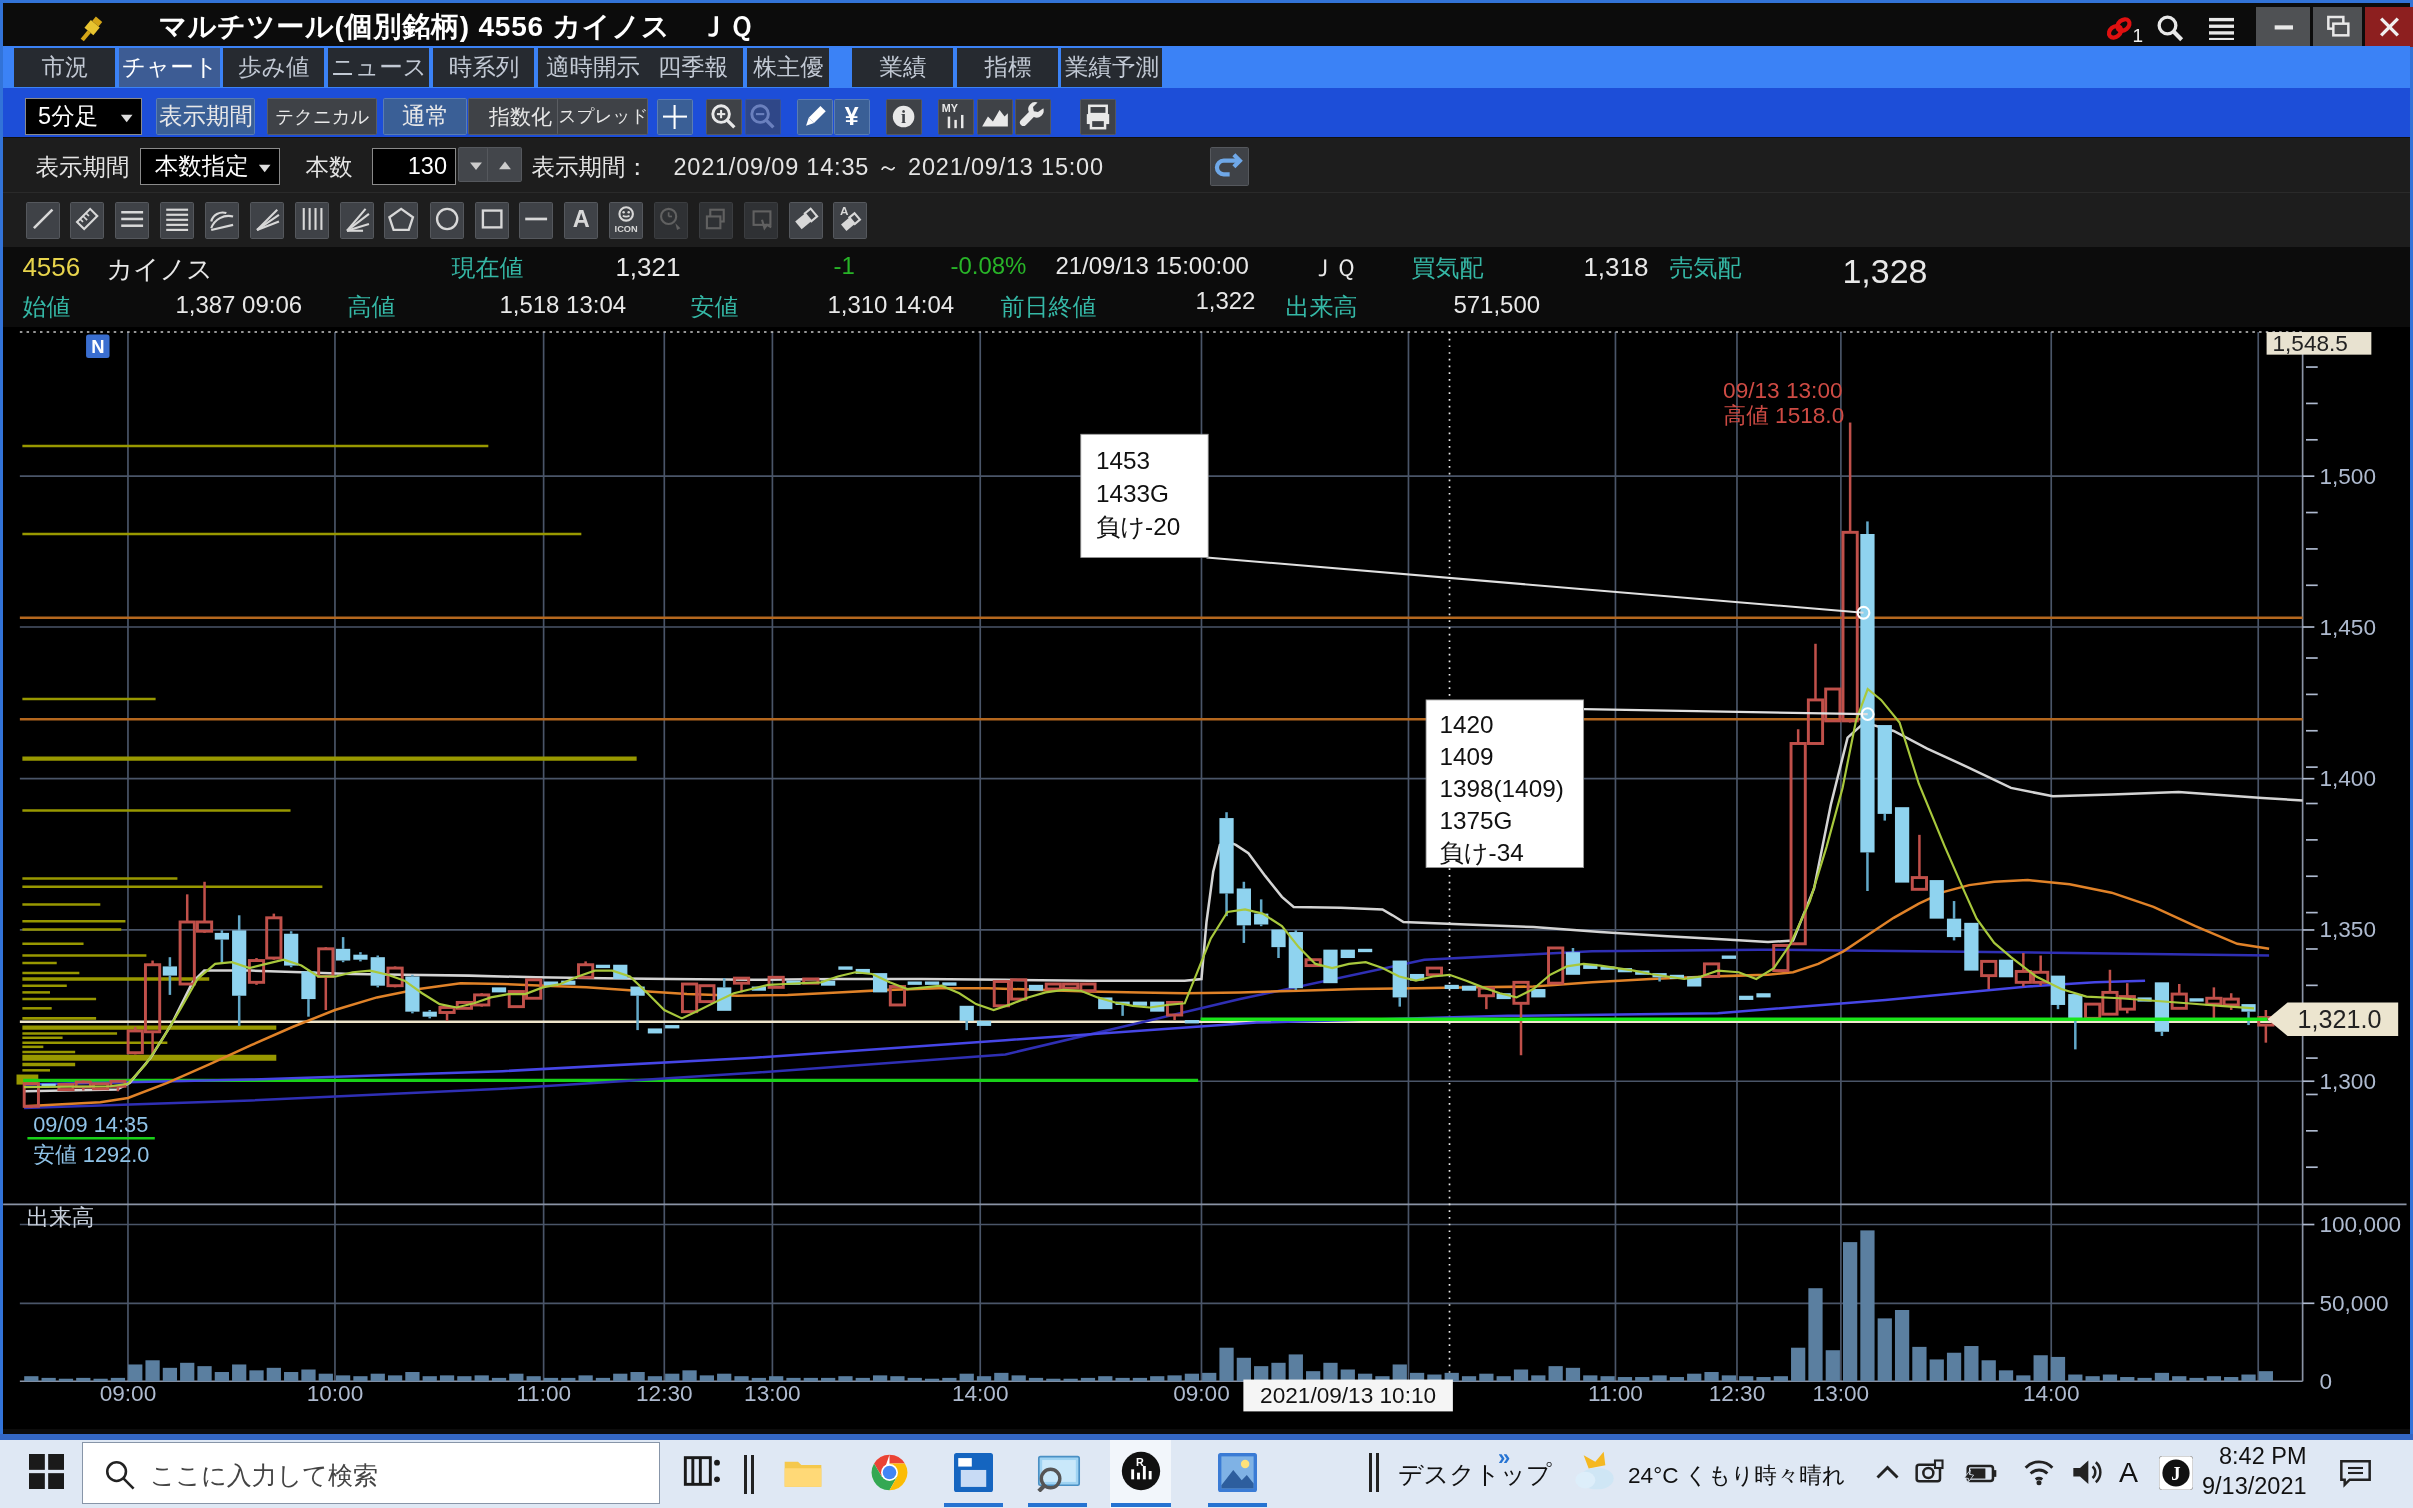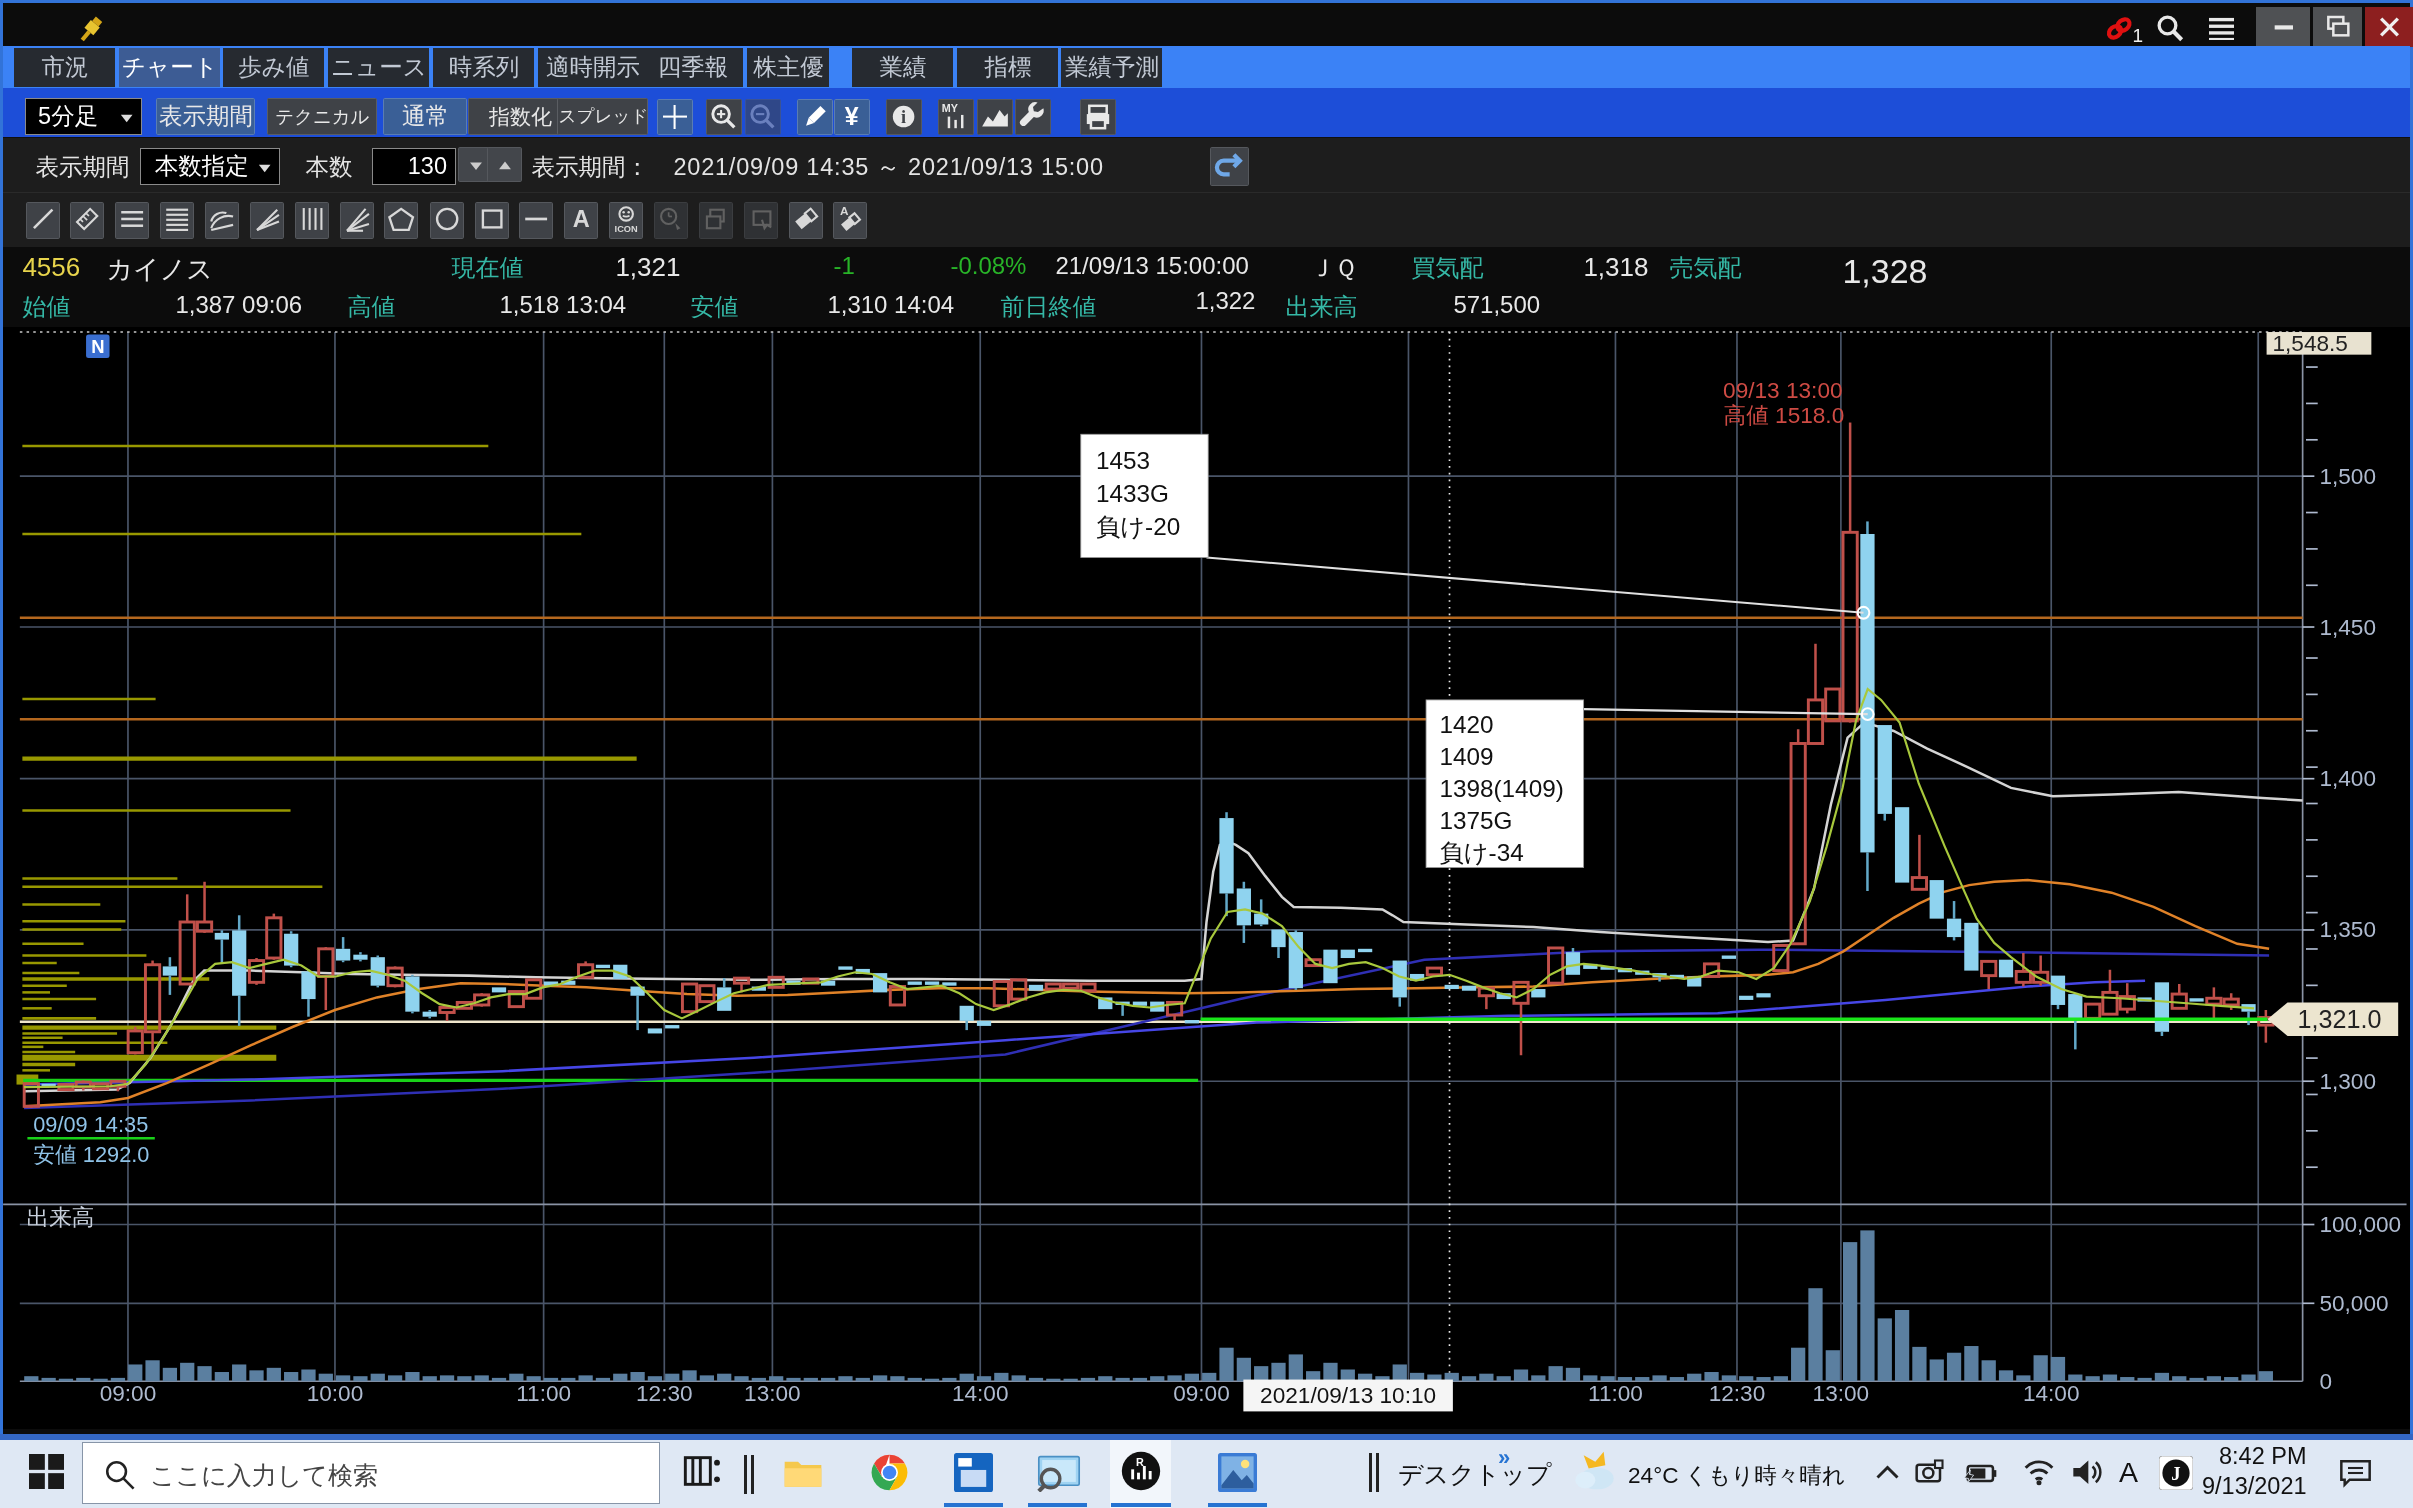--- a/index.html
+++ b/index.html
@@ -34,20 +34,21 @@
 </style></head><body>
 <div id="win"></div>
 <div id="title">
 <div class="abs" style="left:70px;top:8.4px"><svg width="35" height="35" viewBox="0 0 42 42" style="">
         <g transform="rotate(40 21 21)">
           <rect x="16" y="5" width="10" height="7" fill="#d4a517"></rect>
           <rect x="14" y="12" width="14" height="12" fill="#e8c430"></rect>
           <rect x="19" y="24" width="5" height="13" fill="#d4a517"></rect>
         </g>
       </svg></div>
+<div class="t">マルチツール(個別銘柄) 4556 カイノス　ＪＱ</div>
 <div class="abs" style="left:2102px;top:11.7px"><svg width="28.5" height="28.5" viewBox="0 0 34 34" style="">
         <g stroke="#e01010" stroke-width="5" fill="none">
           <ellipse cx="12" cy="20" rx="8" ry="6" transform="rotate(-40 12 20)"></ellipse>
           <ellipse cx="22" cy="12" rx="8" ry="6" transform="rotate(-40 22 12)"></ellipse>
         </g>
       </svg></div>
 <span class="abs" style="left:2129px;top:22px;color:#f0f0f0;font-size:19px">1</span>
 <div class="abs" style="left:2152px;top:10px"><svg width="30" height="30" viewBox="0 0 36 36" style="">
         <circle cx="15" cy="15" r="10" fill="none" stroke="#e8e8e8" stroke-width="4"></circle>
         <line x1="22" y1="22" x2="32" y2="32" stroke="#e8e8e8" stroke-width="5"></line>

